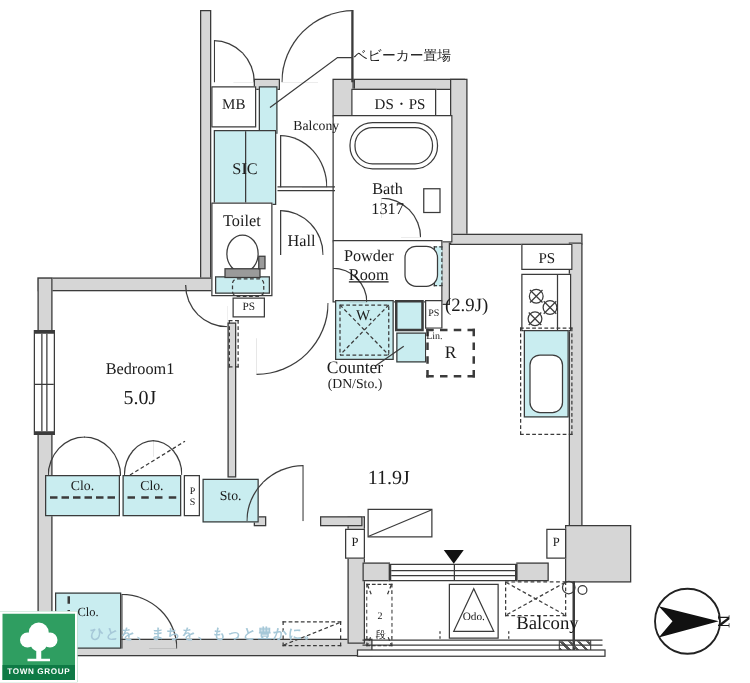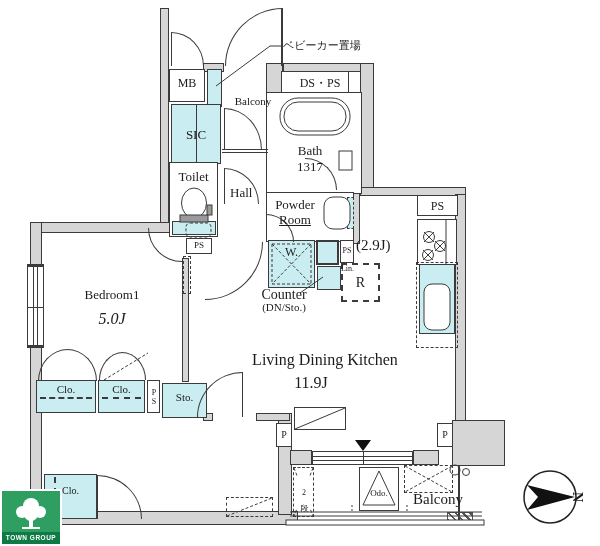--- a/index.html
+++ b/index.html
@@ -201,36 +201,36 @@
   <div class="lbl ctr" style="left:260px;top:213px;width:70px;font-size:13px;text-decoration:underline;">Room</div>
   <div class="lbl ctr" style="left:268px;top:246px;width:47px;font-size:12px;">W.</div>
   <div class="lbl ctr" style="left:316px;top:265px;width:23px;font-size:8px;margin-left:20px;">Lin.</div>
   <div class="lbl ctr" style="left:340px;top:247px;width:14px;font-size:8px;">PS</div>
   <div class="lbl ctr" style="left:341px;top:276px;width:39px;font-size:14px;">R</div>
   <div class="lbl ctr" style="left:246px;top:288px;width:76px;font-size:14px;">Counter</div>
   <div class="lbl ctr" style="left:242px;top:302px;width:84px;font-size:11px;">(DN/Sto.)</div>
   <div class="lbl" style="left:356px;top:238px;font-size:15px;">(2.9J)</div>
   <div class="lbl ctr" style="left:417px;top:200px;width:41px;font-size:12px;">PS</div>
   <div class="lbl ctr" style="left:42px;top:288px;width:140px;font-size:13px;">Bedroom1</div>
-  <div class="lbl ctr" style="left:42px;top:311px;width:140px;font-size:16px;font-style:italic;">5.0J</div>
+  <div class="lbl ctr" style="left:42px;top:311px;width:140px;font-size:16px;">5.0J</div>
   <div class="lbl ctr" style="left:186px;top:241px;width:26px;font-size:9px;">PS</div>
   <div class="lbl ctr" style="left:36px;top:384px;width:60px;font-size:11px;">Clo.</div>
   <div class="lbl ctr" style="left:98px;top:384px;width:47px;font-size:11px;">Clo.</div>
   <div class="lbl vtext" style="left:147px;top:381px;width:13px;height:31px;font-size:8px;">PS</div>
   <div class="lbl ctr" style="left:162px;top:392px;width:45px;font-size:11px;">Sto.</div>
-  <div class="lbl ctr" style="left:200px;top:352px;width:250px;font-size:16px;">Living Dining Kitchen</div>
   <div class="lbl ctr" style="left:186px;top:375px;width:250px;font-size:16px;">11.9J</div>
   <div class="lbl" style="left:62px;top:486px;font-size:10px;">Clo.</div>
   <div class="lbl" style="left:413px;top:492px;font-size:15px;">Balcony</div>
   <div class="lbl ctr" style="left:359px;top:489px;width:40px;font-size:9px;">Odo.</div>
   <div class="lbl vtext" style="left:294px;top:476px;width:19px;height:32px;font-size:8px;background:#fff;">2段</div>
   <div class="lbl ctr" style="left:276px;top:430px;width:16px;font-size:10px;">P</div>
   <div class="lbl ctr" style="left:437px;top:430px;width:16px;font-size:10px;">P</div>
   <div class="lbl north">N</div>
 
+  <div class="wm-tag">ひとを、まちを、もっと豊かに。</div>
   <div class="logo">
     <svg width="58" height="41" viewBox="0 0 58 41" style="position:absolute;left:0;top:1px;">
       <g fill="#fff">
         <circle cx="29" cy="14" r="8"></circle>
         <circle cx="20" cy="20" r="6"></circle>
         <circle cx="38" cy="20" r="6"></circle>
         <circle cx="29" cy="22" r="7"></circle>
         <rect x="27" y="24" width="4" height="12"></rect>
         <rect x="20" y="35" width="18" height="2"></rect>
       </g>

